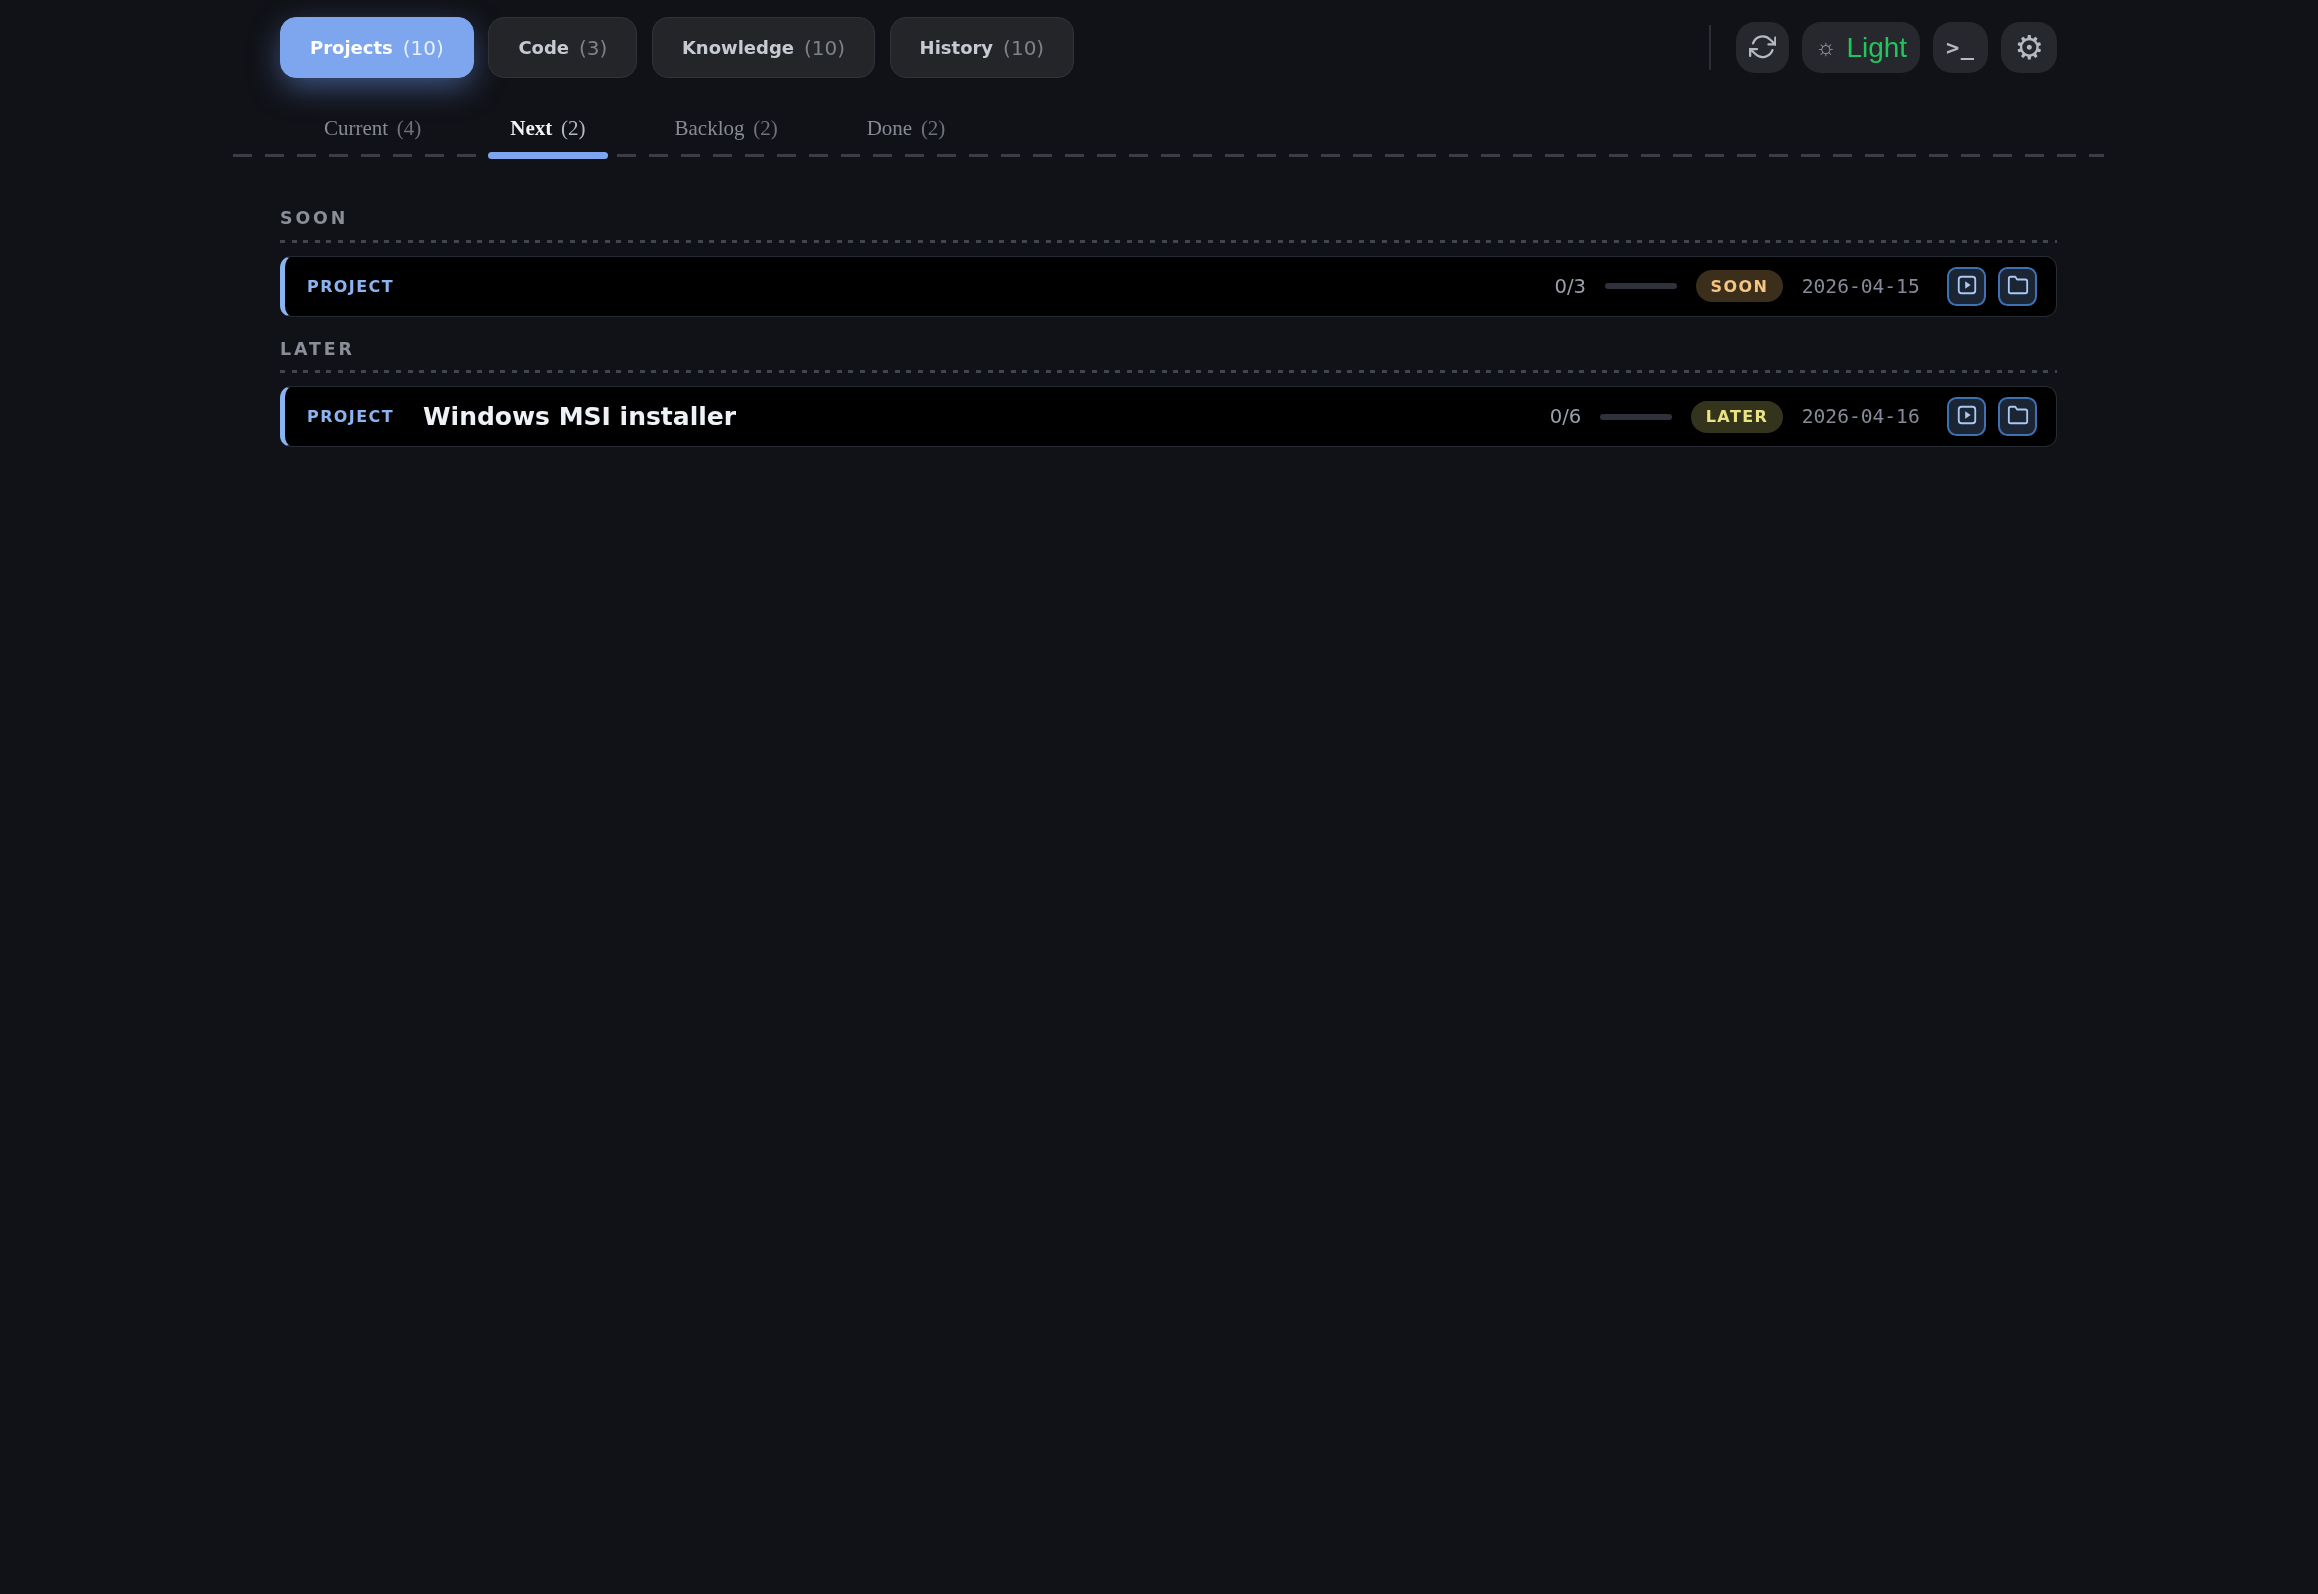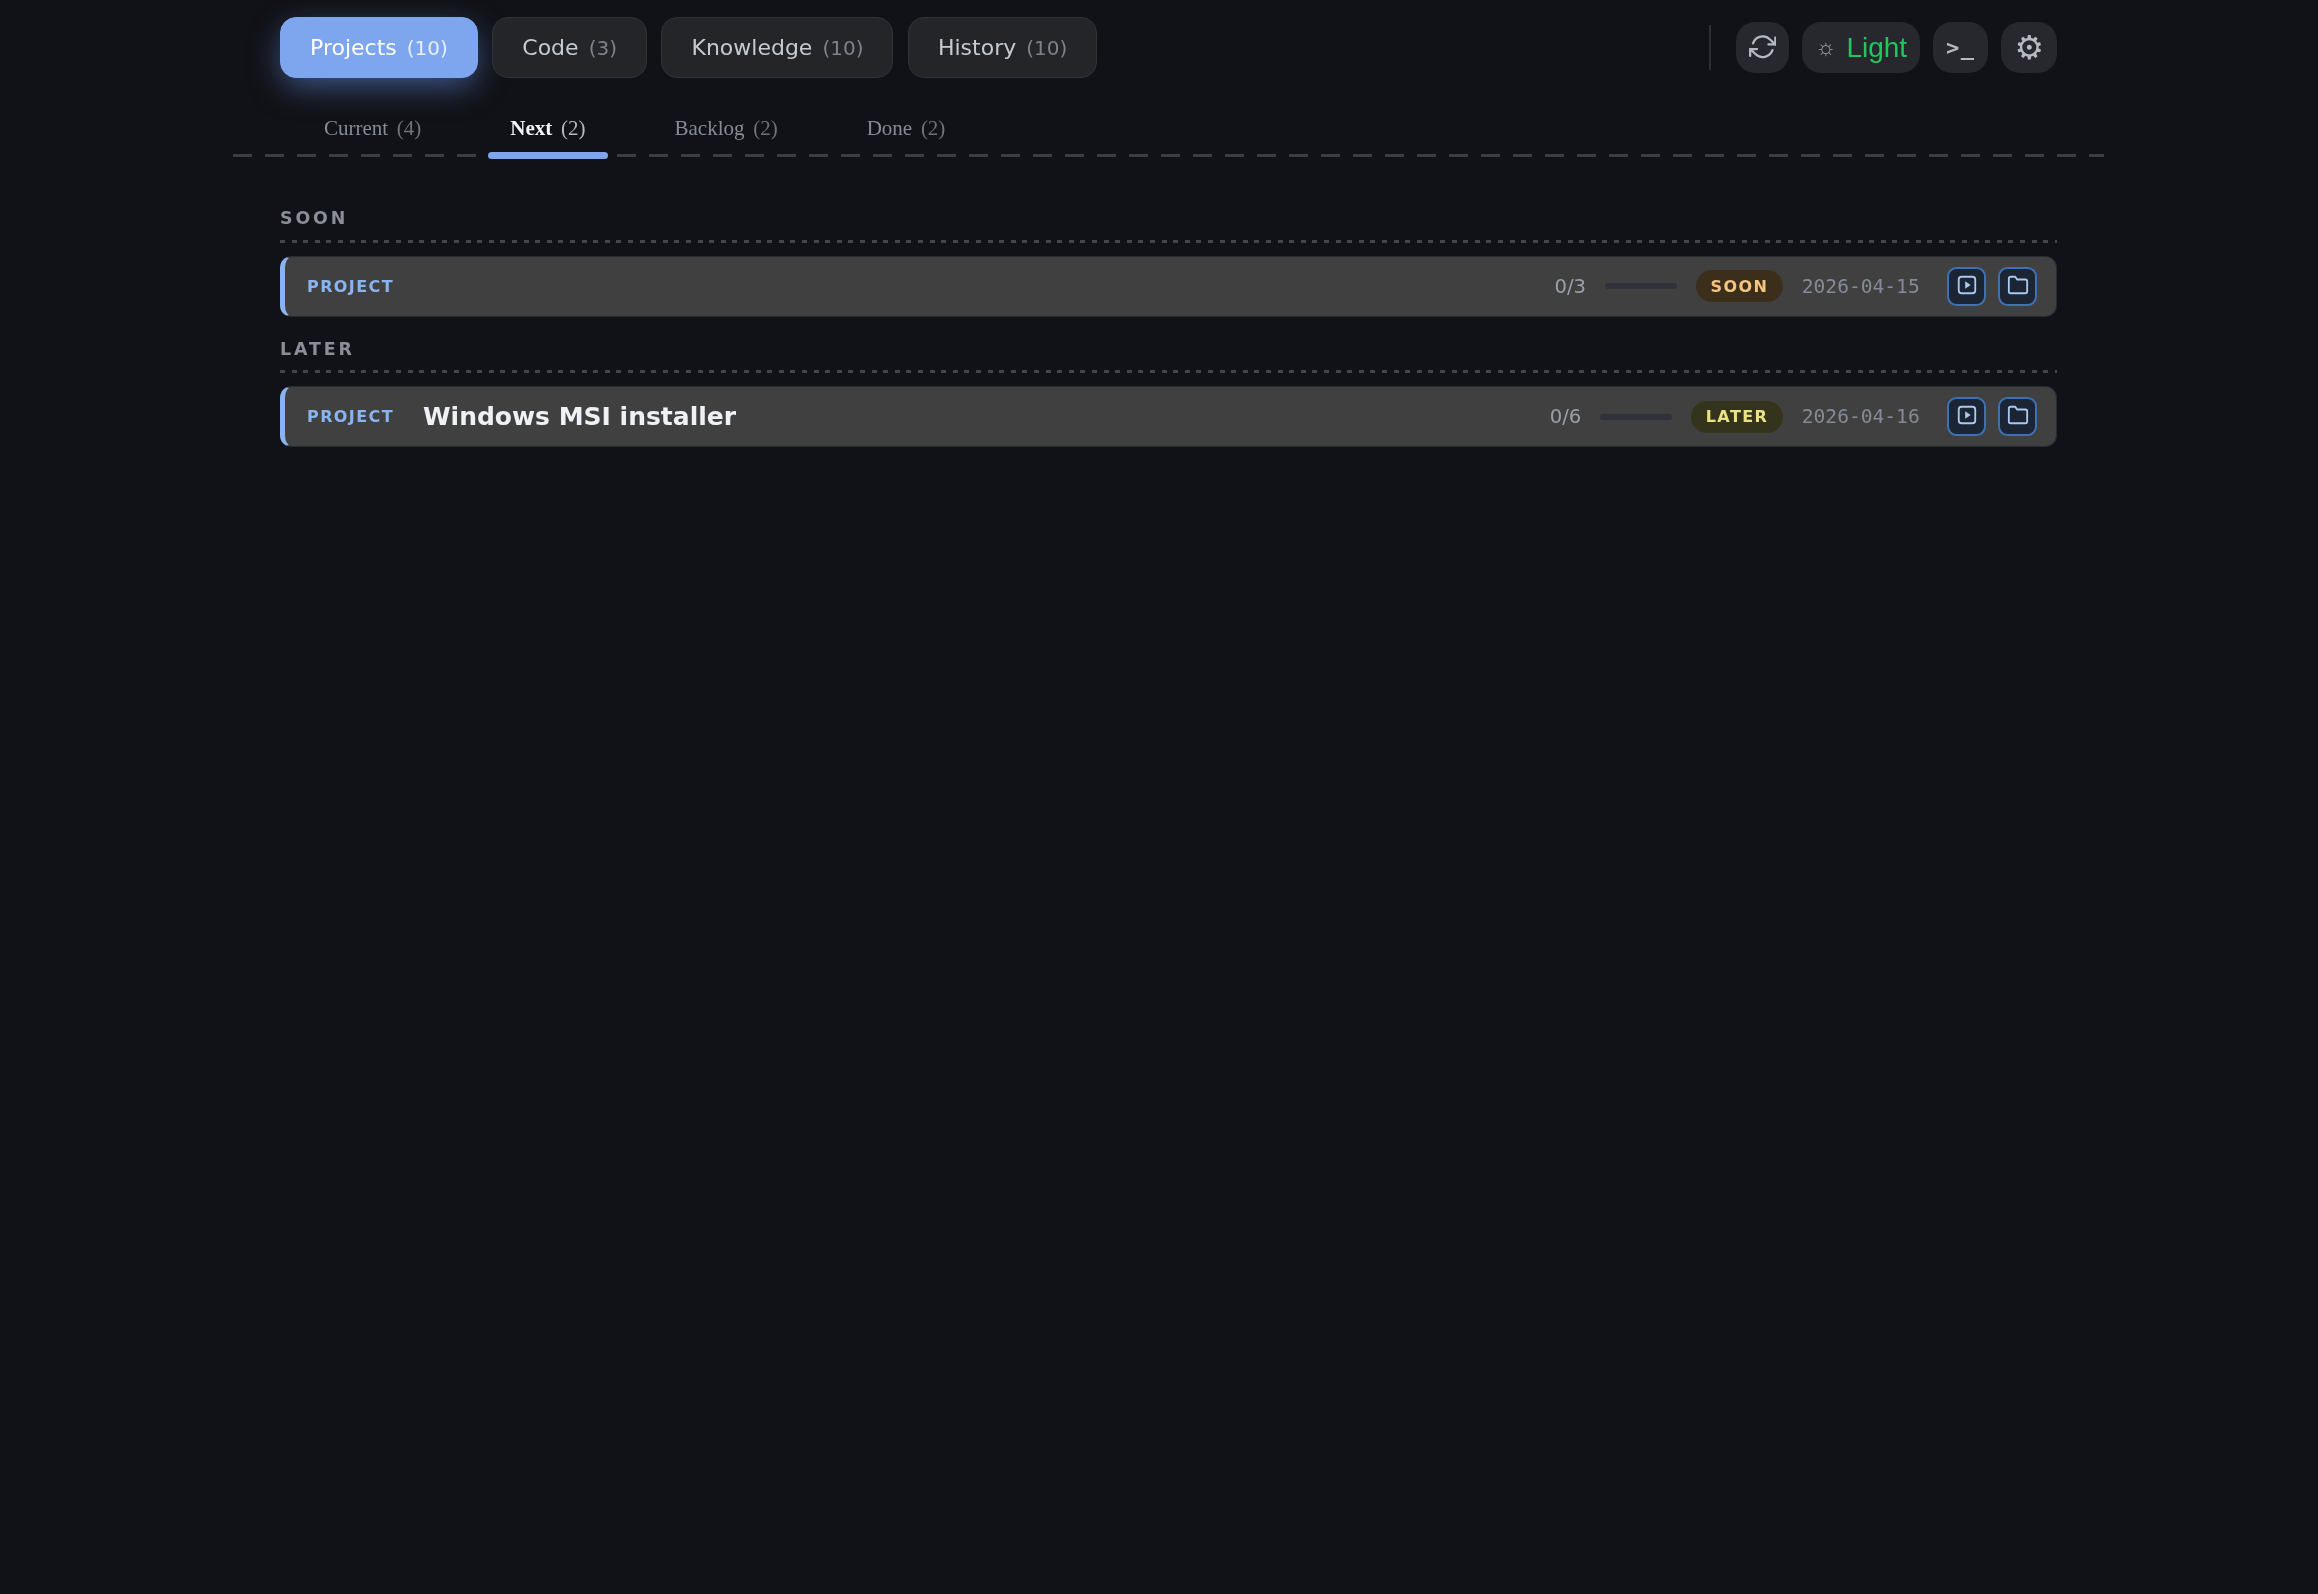--- a/index.html
+++ b/index.html
@@ -17,21 +17,21 @@
     display:flex; justify-content:space-between; align-items:center;
     padding:17.4px 48px 0 48px;
   }
   .main-tabs { display:flex; gap:14.5px; }
   .main-tab {
     height:61px; padding:0 29px; border-radius:16px;
     display:flex; align-items:center; gap:10px;
     background:#232529; border:1.4px solid #303339;
     cursor:pointer;
   }
-  .main-tab .tab-label { font-size:22px; font-weight:400; color:#c6cad2; }
+  .main-tab .tab-label { font-size:18px; font-weight:700; color:#c6cad2; }
   .main-tab .tab-count { font-size:20px; color:#7e828a; }
   .main-tab.active {
     background:#7da6ee; border-color:#7da6ee;
     box-shadow:0 10px 32px -2.9px rgba(105,150,238,.55);
   }
   .main-tab.active .tab-label { color:#ffffff; }
   .main-tab.active .tab-count { color:rgba(255,255,255,.82); }
 
   .top-controls { display:flex; align-items:center; gap:13px; }
   .vdivider { width:2.2px; height:45px; background:#2b2e34; margin-right:11.6px; }
@@ -78,21 +78,21 @@
     margin-bottom:11.6px;
   }
   .dotline {
     height:2.9px;
     background:repeating-linear-gradient(90deg,#4a4e57 0 5px,transparent 5px 11.6px);
     opacity:.85;
   }
 
   .card {
     margin-top:13px; height:61px;
-    background:#404040; border:1.4px solid #272b32;
+    background:#000000; border:1.4px solid #272b32;
     border-left:5px solid #8ab4f0; border-radius:11.6px;
     display:flex; align-items:center; justify-content:space-between;
     padding:0 19px 0 22px; cursor:pointer;
   }
   .card-left { display:flex; align-items:center; gap:29px; min-width:0; }
   .type-label { font-size:16px; font-weight:700; letter-spacing:1.4px; color:#8ab4f0; flex:none; }
   .card-title { font-size:25px; font-weight:700; color:#eef1f5; white-space:nowrap; }
 
   .card-right { display:flex; align-items:center; gap:19px; flex:none; }
   .progress-count { font-size:19.6px; color:#9aa0ab; }

